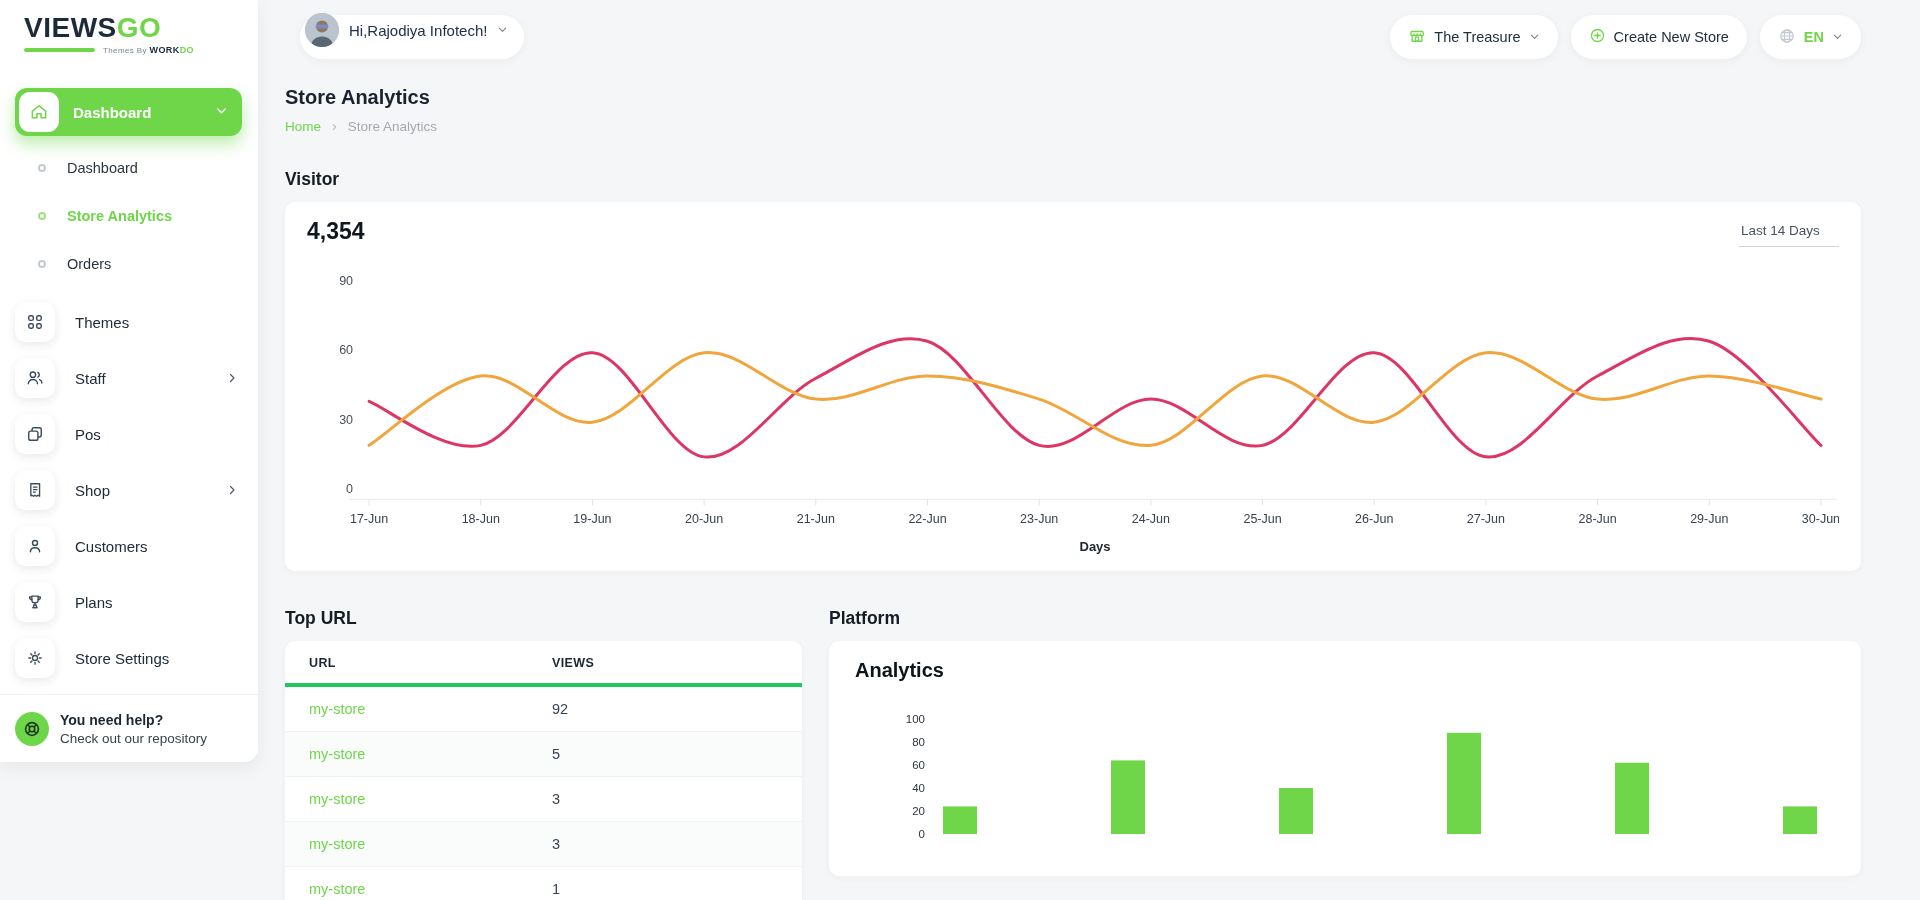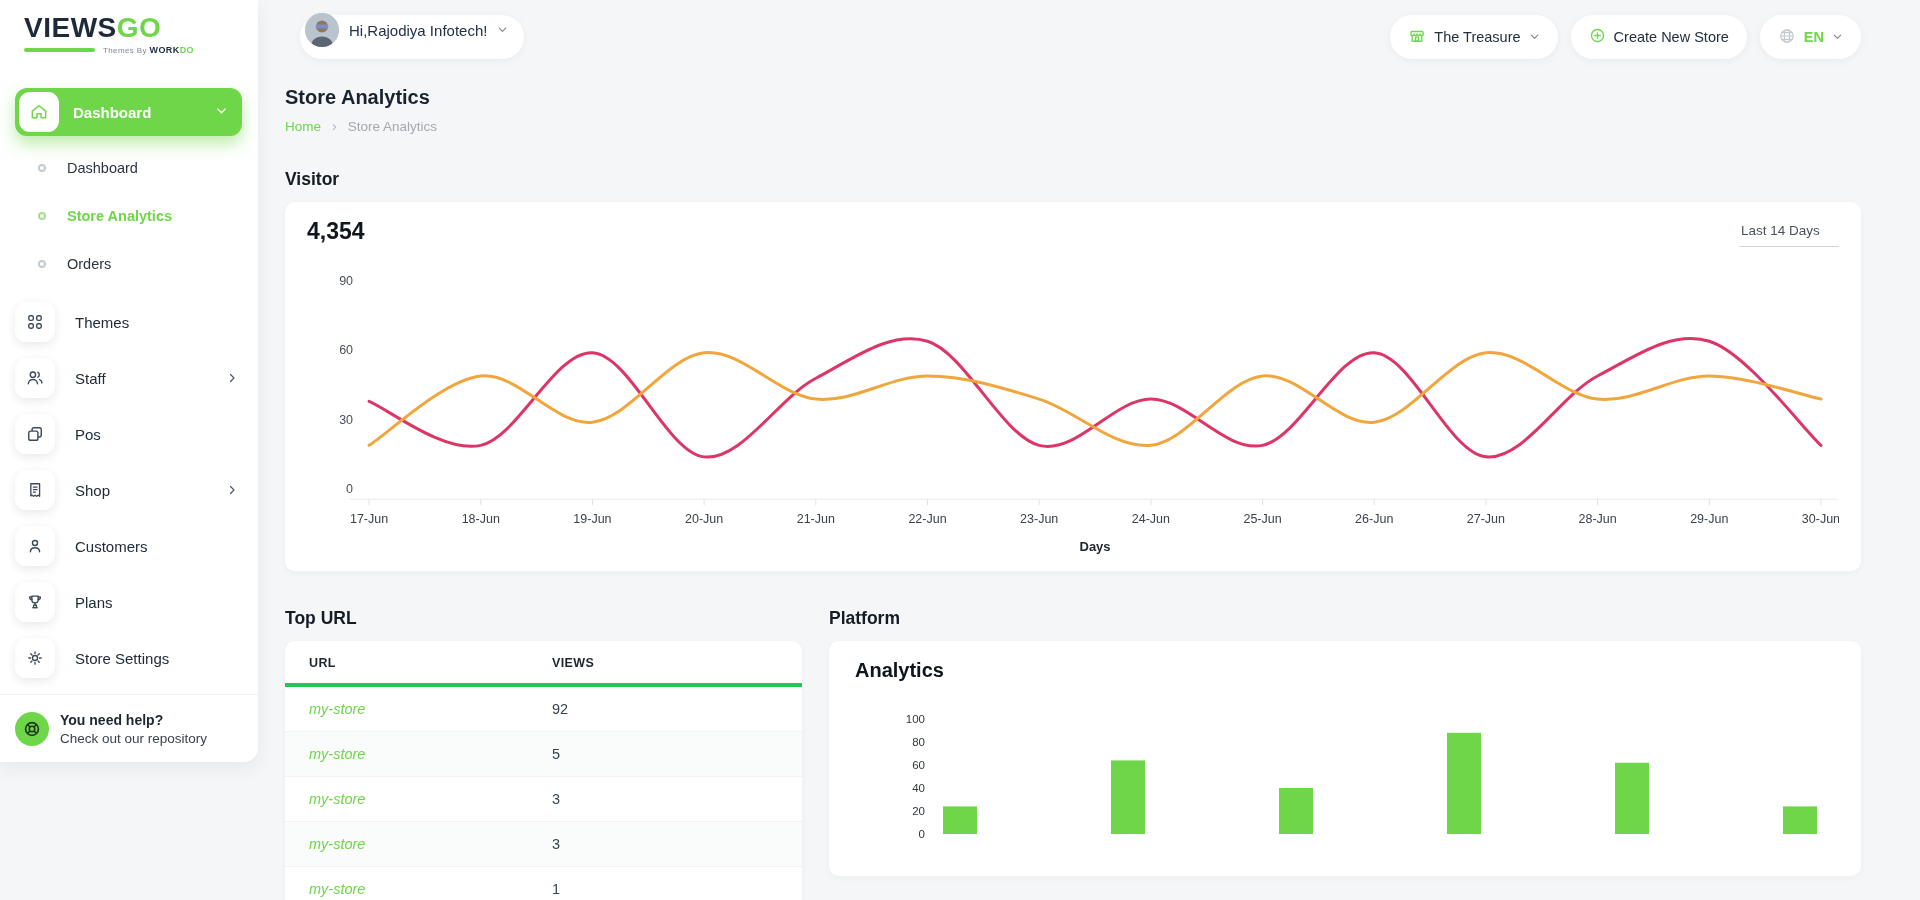--- a/index.html
+++ b/index.html
@@ -100,21 +100,21 @@
   .two-col{ display:flex; gap:27px; margin-top:37px; }
   .col-left{ width:517px; flex:0 0 auto; }
   .col-right{ flex:1; }
   .table-card{ margin-top:12px; overflow:hidden; }
   table{ width:100%; border-collapse:collapse; }
   th{ text-align:left; font-size:12.5px; font-weight:700; color:#1d2733; letter-spacing:.4px;
     padding:15px 24px 13px; border-bottom:4px solid #22c55e; }
   th:first-child, td:first-child{ width:47%; }
   td{ padding:14px 24px; font-size:14.5px; border-bottom:1px solid #f1f2f4; }
   tbody tr:nth-child(even){ background:#fafbfb; }
-  .url-link{ color:var(--accent); cursor:pointer;font-style:italic; }
+  .url-link{ color:var(--accent); cursor:pointer; }
   .views-val{ color:#39434e; }
   .platform-card{ margin-top:12px; padding:18px 26px 14px; }
   .platform-title{ font-size:20px; font-weight:800; color:#0e141b; }
 </style>
 </head>
 <body>
 
 <aside class="sidebar">
   <div class="logo-block">
     <div class="logo-text"><span>VIEWS</span><span class="go">GO</span></div>

